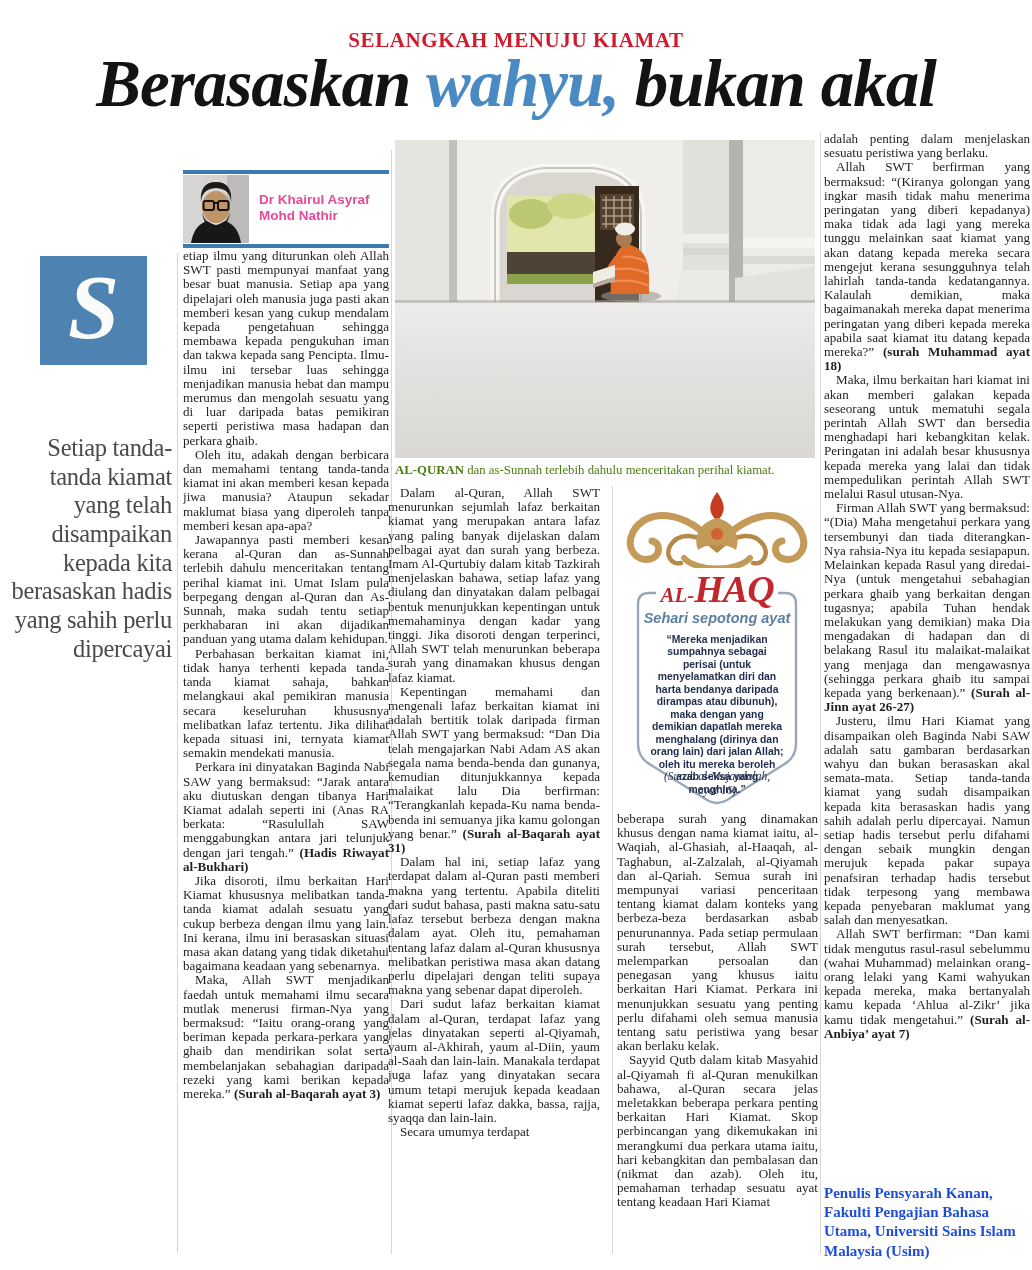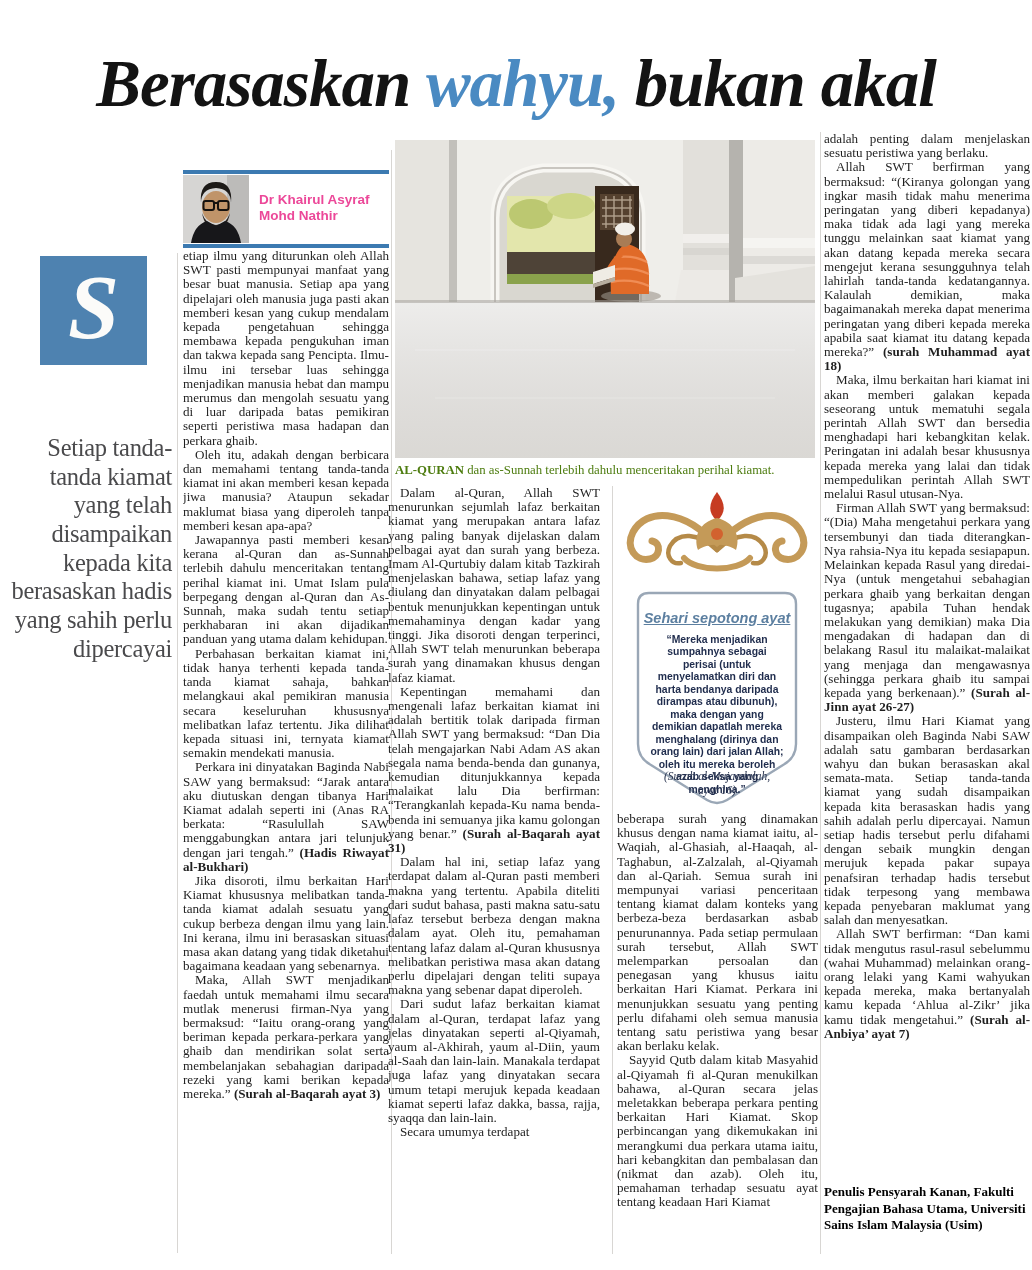--- a/index.html
+++ b/index.html
@@ -30,53 +30,54 @@
   
   .col{position:absolute;text-align:justify;font-size:13.1px;line-height:14.2px;overflow:hidden;}
   .col p{margin:0;text-indent:12px;}
   .col p .bold{font-weight:bold;}
   .col.cont p:first-child{text-indent:0;}
   .col1{left:183px;top:249px;width:206px;height:1000px;}
   .col2{left:388px;top:486px;width:212px;height:768px;}
   .col3{left:617px;top:812px;width:201px;height:442px;}
   .col4{left:824px;top:132px;width:206px;height:1046px;}
   .credit{position:absolute;left:824px;top:1184px;width:206px;font-weight:bold;
-          font-size:13px;line-height:1.28;color:#000000;}
+          font-size:15px;line-height:1.28;color:#1d4ed8;}
   
   .article-photo{position:absolute;left:395px;top:140px;width:420px;height:318px;overflow:hidden;}
   .photo-caption{position:absolute;left:395px;top:463px;width:420px;font-size:12.8px;color:#4d7c0f;}
   .photo-caption b{font-weight:bold;}
   
   .vrule{position:absolute;width:1px;background:#d8d6d3;}
   .vrule.r0{left:177px;top:253px;height:1000px;}
   .vrule.r1{left:391px;top:150px;height:1104px;}
   .vrule.r2{left:612px;top:486px;height:768px;}
   .vrule.r3{left:820px;top:132px;height:1122px;}
   
   .alhaq{position:absolute;left:616px;top:488px;width:202px;height:326px;text-align:center;}
   .alhaq .ornament{position:absolute;left:6px;top:0;width:190px;height:96px;}
   .alhaq .shield{position:absolute;left:19px;top:98px;width:164px;height:224px;}
   .alhaq-title{position:absolute;left:0;top:82px;width:100%;color:var(--alhaq-red,#c1272d);
                font-style:italic;font-weight:bold;font-family:"Liberation Serif",serif;line-height:1;}
   .alhaq-title .al{font-size:21px;background:#fff;padding-left:4px;}
   .alhaq-title .haq{font-size:38px;background:#fff;padding-right:4px;letter-spacing:-1px;}
   .alhaq-subtitle{position:absolute;left:0;top:122px;width:100%;
                   font-family:"Liberation Sans",sans-serif;font-weight:bold;font-style:italic;
-                  font-size:14.5px;color:var(--alhaq-blue,#5c7fa0);text-decoration:underline;}
+                  font-size:14.5px;color:var(--alhaq-blue,#5c7fa0);}
   .alhaq-quote{position:absolute;left:34px;top:146px;width:134px;
                font-family:"Liberation Sans",sans-serif;font-weight:bold;
                font-size:10.4px;line-height:1.2;color:#1f2c4d;}
   .alhaq-cite{position:absolute;left:34px;top:282px;width:134px;
               font-style:italic;font-size:11.5px;line-height:1.2;color:#2a3550;white-space:pre-line;}
 </style>
 </head>
 <body>
 
 <div class="page">
 
+  <div class="kicker">SELANGKAH MENUJU KIAMAT</div>
 
   <h1 class="headline"><span>Berasaskan </span><span class="hl-blue">wahyu,</span><span> bukan akal</span></h1>
 
   <div class="vrule r0"></div>
   <div class="vrule r1"></div>
   <div class="vrule r2"></div>
   <div class="vrule r3"></div>
 
   <div class="author-block">
     <div class="author-bar top"></div>
@@ -181,20 +182,21 @@
       </g>
       <g fill="none" stroke="#b58a48" stroke-width="4.5" stroke-linecap="round">
         <path d="M95,62 C76,44 56,44 48,58 C43,68 50,77 59,75"></path>
         <path d="M95,62 C114,44 134,44 142,58 C147,68 140,77 131,75"></path>
       </g>
       <path d="M95,4 C103,15 105,24 95,33 C85,24 87,15 95,4 Z" fill="#c63b22"></path>
       <path d="M95,30 C112,34 119,48 114,62 C105,55 85,55 76,62 C71,48 78,34 95,30 Z" fill="#c49a58"></path>
       <circle cx="95" cy="46" r="6" fill="#d2622f"></circle>
       <path d="M62,70 C74,84 116,84 128,70" fill="none" stroke="#c49a58" stroke-width="6" stroke-linecap="round"></path>
     </svg>
+    <div class="alhaq-title"><span class="al">AL-</span><span class="haq">HAQ</span></div>
     <div class="alhaq-subtitle">Sehari sepotong ayat</div>
     <div class="alhaq-quote">“Mereka menjadikan sumpahnya sebagai perisai (untuk menyelamatkan diri dan harta bendanya daripada dirampas atau dibunuh), maka dengan yang demikian dapatlah mereka menghalang (dirinya dan orang lain) dari jalan Allah; oleh itu mereka beroleh azab seksa yang menghina.”</div>
     <div class="alhaq-cite">(Surah al-Mujaadalah,
 ayat 16)</div>
   </div>
 
   <div class="col col1 cont">
       <p><span>etiap ilmu yang diturunkan oleh Allah SWT pasti mempunyai manfaat yang besar buat manusia. Setiap apa yang dipelajari oleh manusia juga pasti akan memberi kesan yang cukup mendalam kepada pengetahuan sehingga membawa kepada pengukuhan iman dan takwa kepada sang Pencipta. Ilmu-ilmu ini tersebar luas sehingga menjadikan manusia hebat dan mampu merumus dan mengolah sesuatu yang di luar daripada batas pemikiran seperti peristiwa masa hadapan dan perkara ghaib.</span></p>
       <p><span>Oleh itu, adakah dengan berbicara dan memahami tentang tanda-tanda kiamat ini akan memberi kesan kepada jiwa manusia? Ataupun sekadar maklumat biasa yang diperoleh tanpa memberi kesan apa-apa?</span></p>
       <p><span>Jawapannya pasti memberi kesan kerana al-Quran dan as-Sunnah terlebih dahulu menceritakan tentang perihal kiamat ini. Umat Islam pula berpegang dengan al-Quran dan As-Sunnah, maka sudah tentu setiap perkhabaran ini akan dijadikan panduan yang utama dalam kehidupan.</span></p>

